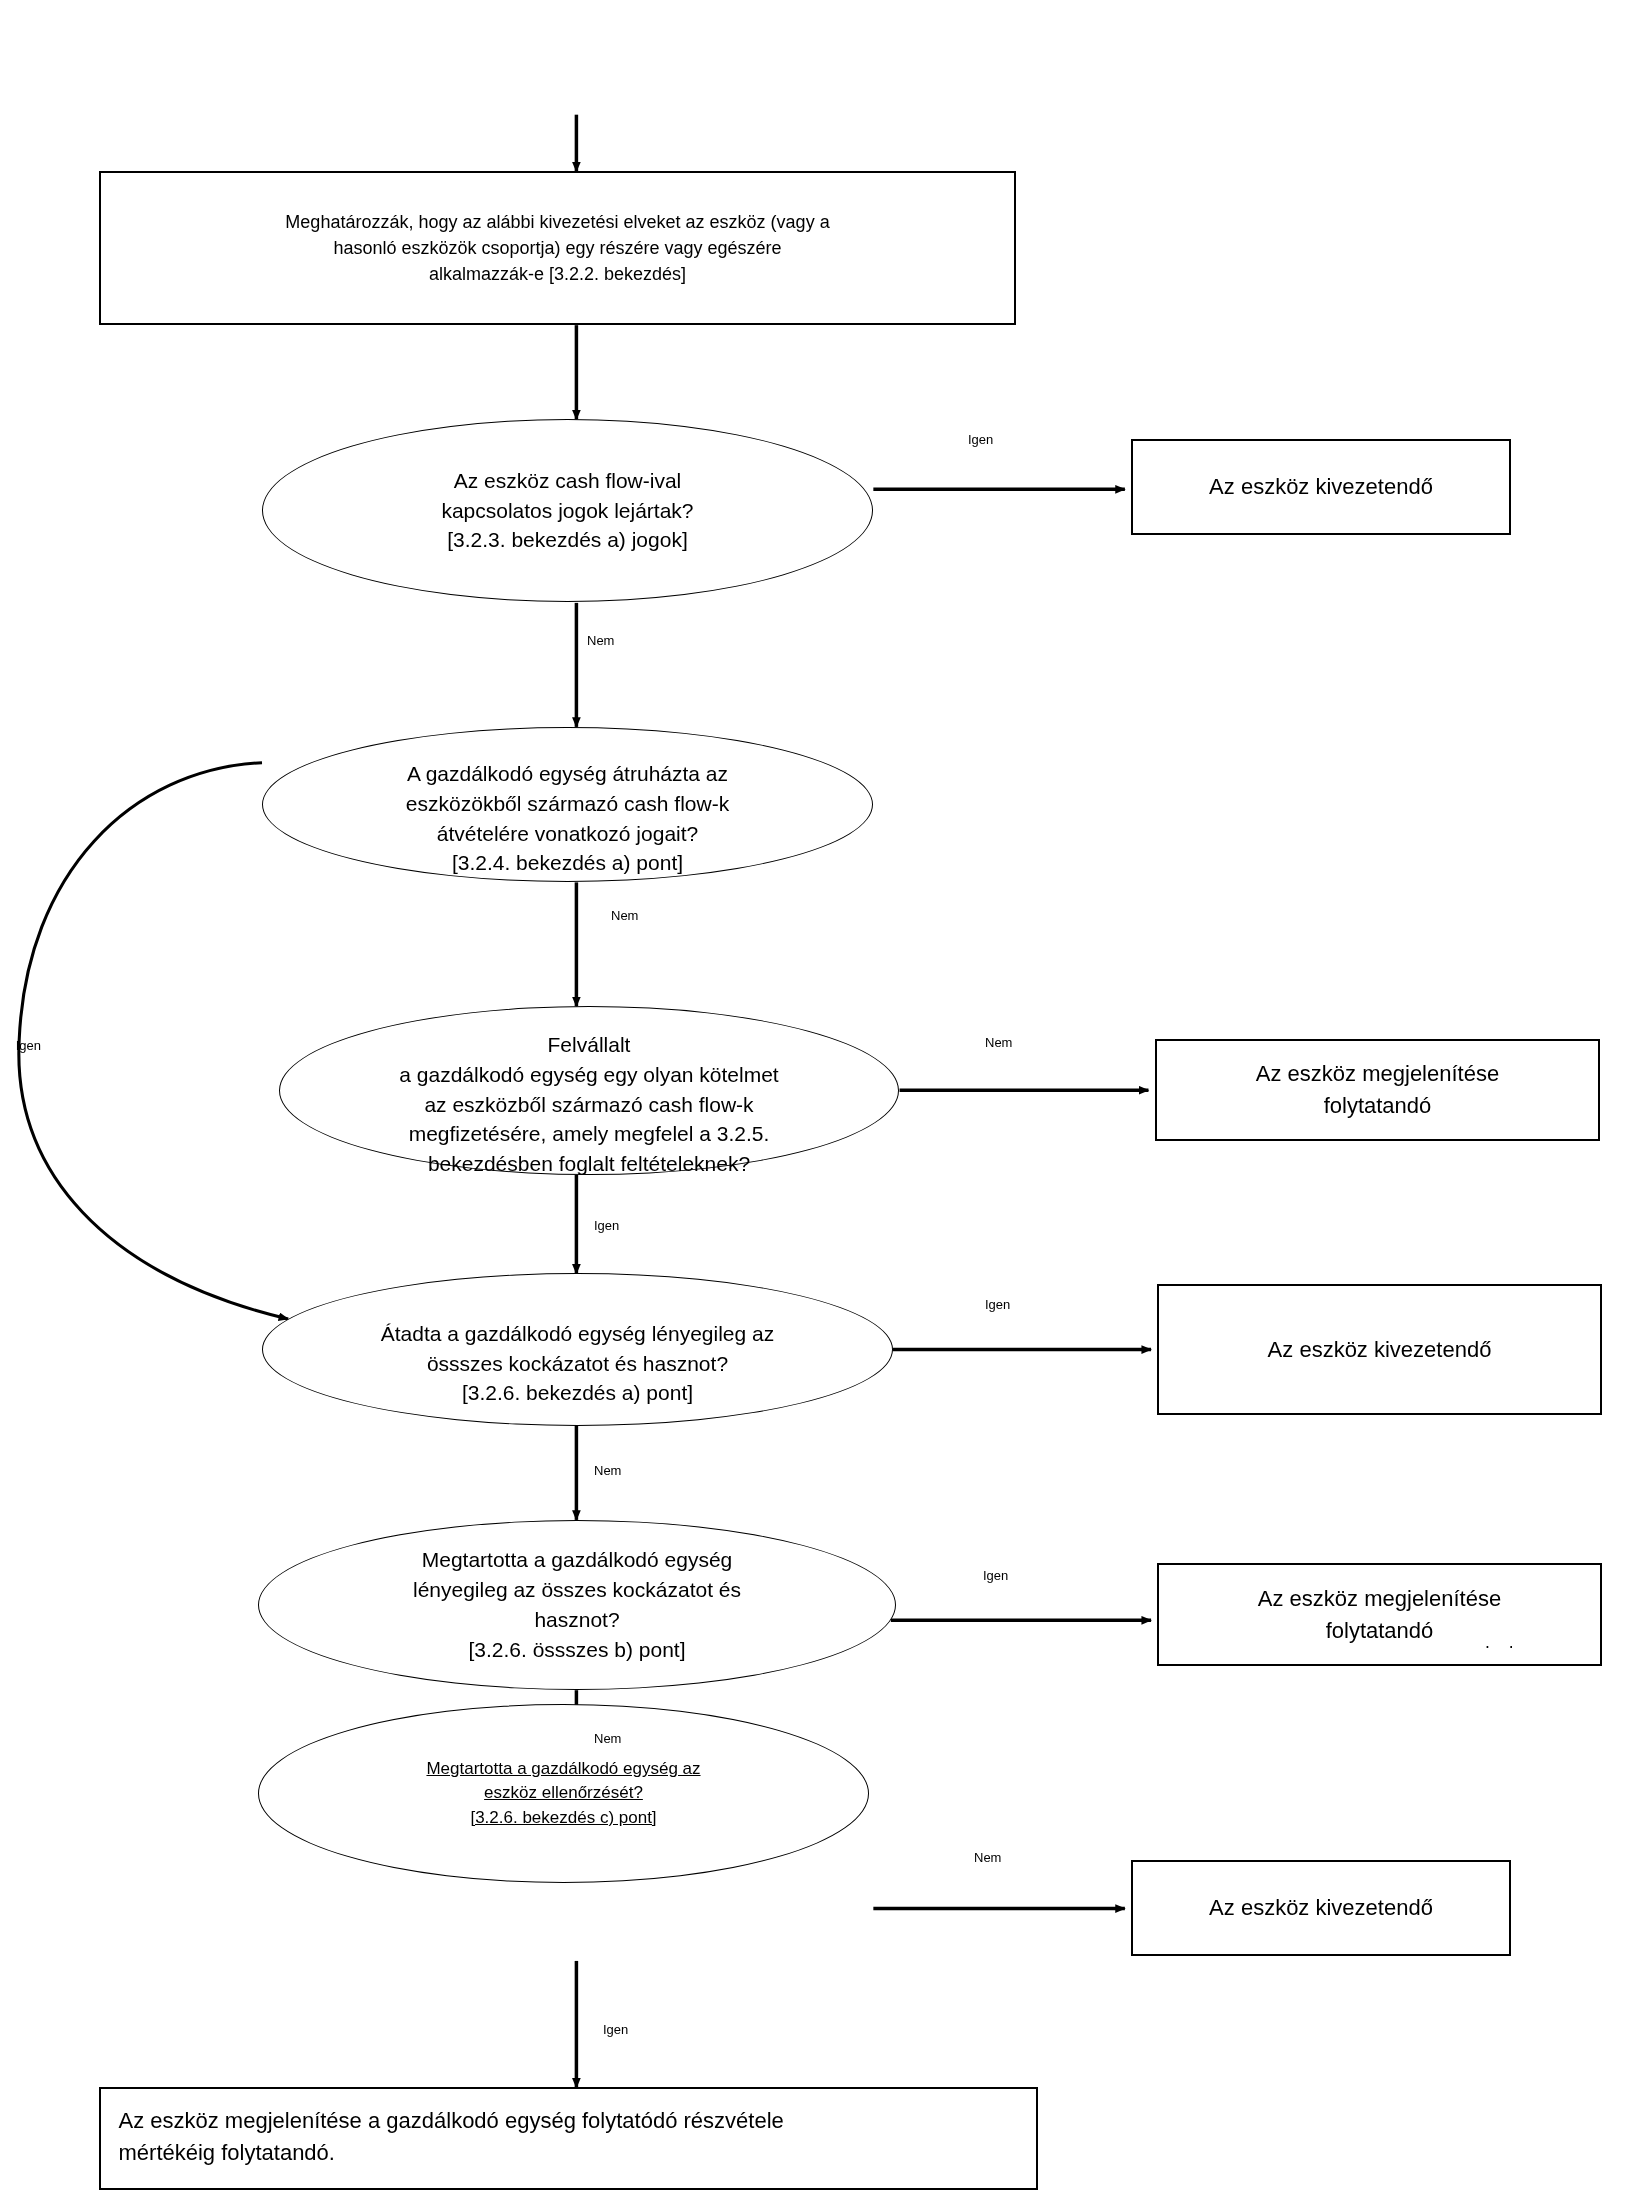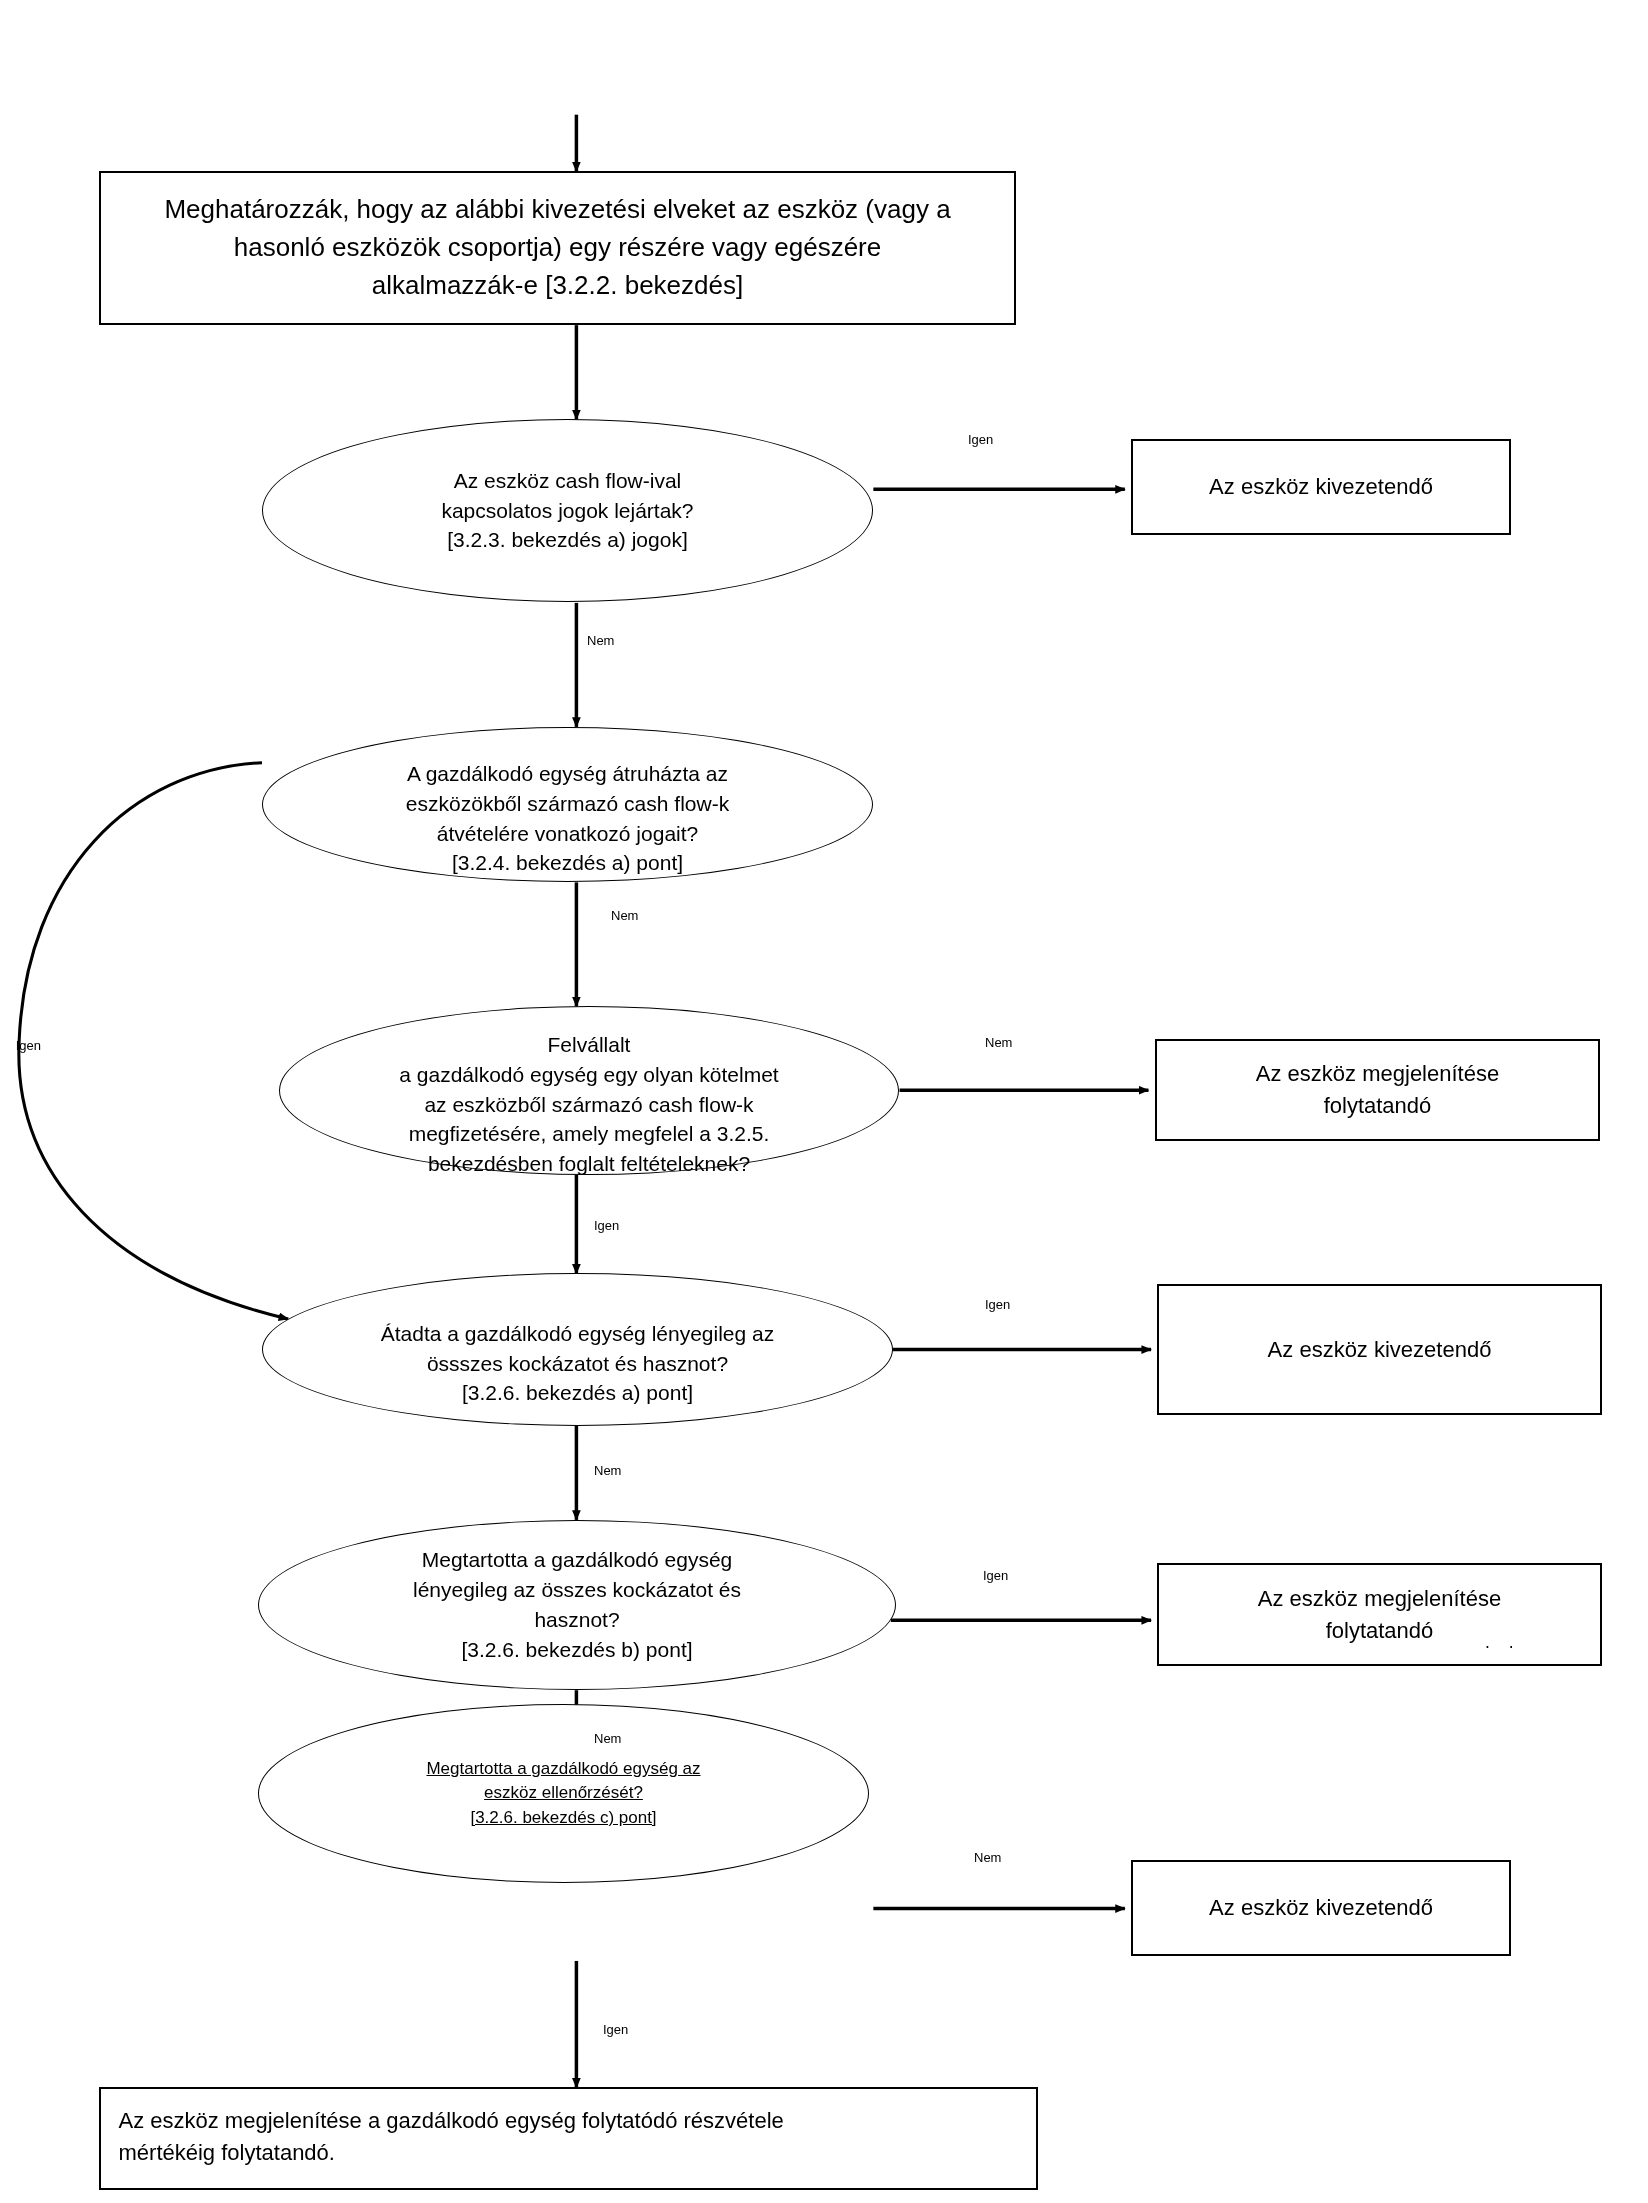--- a/index.html
+++ b/index.html
@@ -121,21 +121,21 @@
     <line x1="660" y1="1935" x2="660" y2="2040" stroke="#000" stroke-width="4" marker-end="url(#arrow)"></line>
 
     <line x1="1000" y1="2185" x2="1288" y2="2185" stroke="#000" stroke-width="4" marker-end="url(#arrow)"></line>
 
     <line x1="660" y1="2245" x2="660" y2="2390" stroke="#000" stroke-width="4" marker-end="url(#arrow)"></line>
 
     <path d="M 300 873 C 150 880, 30 1000, 22 1190 C 14 1340, 120 1460, 330 1510" fill="none" stroke="#000" stroke-width="3.5" marker-end="url(#arrow)"></path>
   </svg>
 
 
-  <div class="node-rect" style="left:99px; top:171px; width:917px; height:154px; font-size:26px;">
+  <div class="node-rect" style="left:99px; top:171px; width:917px; height:154px; font-size:18px;">
     <span>Meghatározzák, hogy az alábbi kivezetési elveket az eszköz (vagy a
 hasonló eszközök csoportja) egy részére vagy egészére
 alkalmazzák-e [3.2.2. bekezdés]</span>
   </div>
 
   <div class="node-ellipse" style="left:262px; top:419px; width:611px; height:183px; font-size:21px;">
     <span class="ellipse-text">Az eszköz cash flow-ival
 kapcsolatos jogok lejártak?
 [3.2.3. bekezdés a) jogok]</span>
   </div>
@@ -171,21 +171,21 @@
   </div>
 
   <div class="node-rect" style="left:1157px; top:1284px; width:445px; height:131px; font-size:22px;">
     <span>Az eszköz kivezetendő</span>
   </div>
 
   <div class="node-ellipse" style="left:258px; top:1520px; width:638px; height:170px; font-size:21px;">
     <span class="ellipse-text">Megtartotta a gazdálkodó egység
 lényegileg az összes kockázatot és
 hasznot?
-[3.2.6. bekezdés b) pont]</span>
+[3.2.6. össszes b) pont]</span>
   </div>
 
   <div class="node-rect" style="left:1157px; top:1563px; width:445px; height:103px; font-size:22px;">
     <span>Az eszköz megjelenítése
 folytatandó</span>
   </div>
   <span class="artifact-dots" style="left:1485px; top:1632px;">. .</span>
 
   <div class="node-ellipse" style="left:258px; top:1704px; width:611px; height:179px; font-size:17px;text-decoration:underline;">
     <span class="ellipse-text">Megtartotta a gazdálkodó egység az

